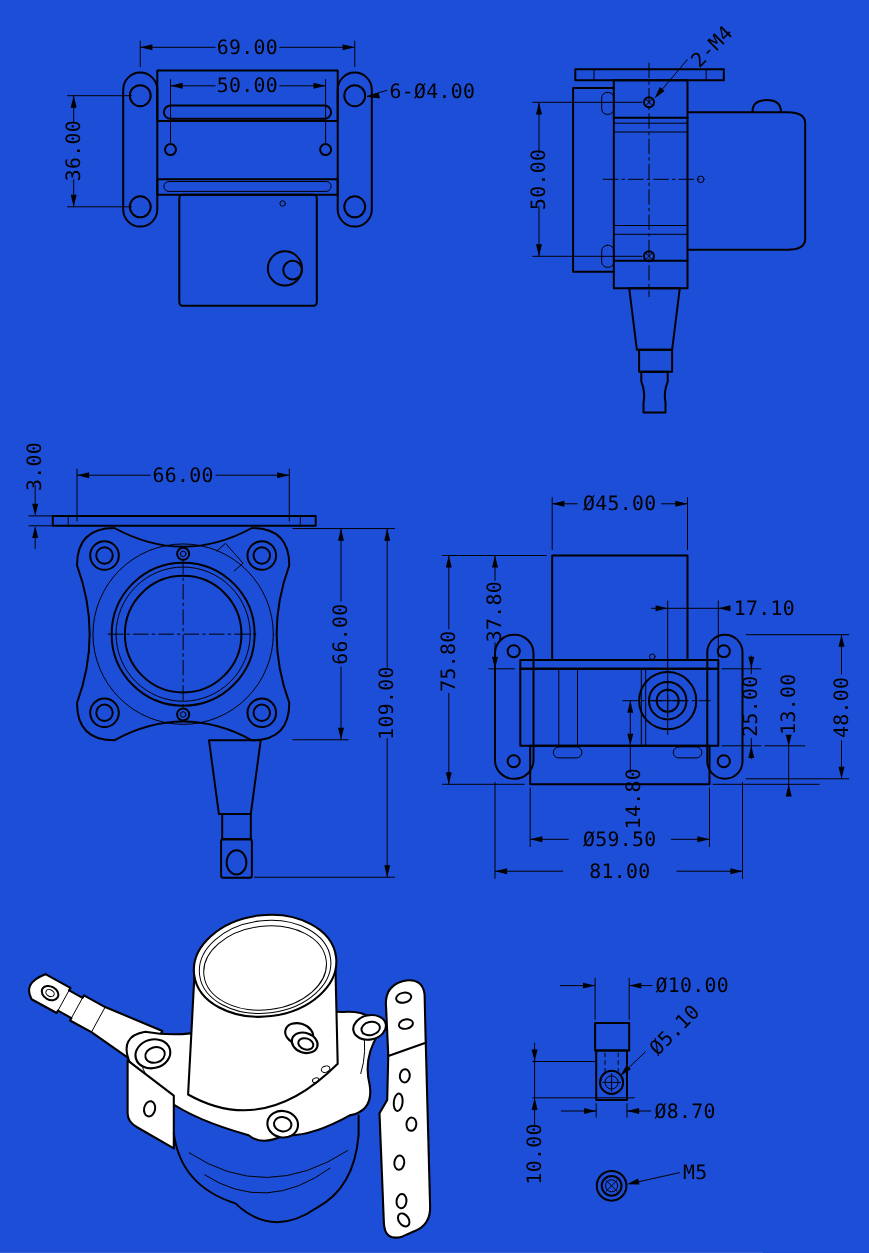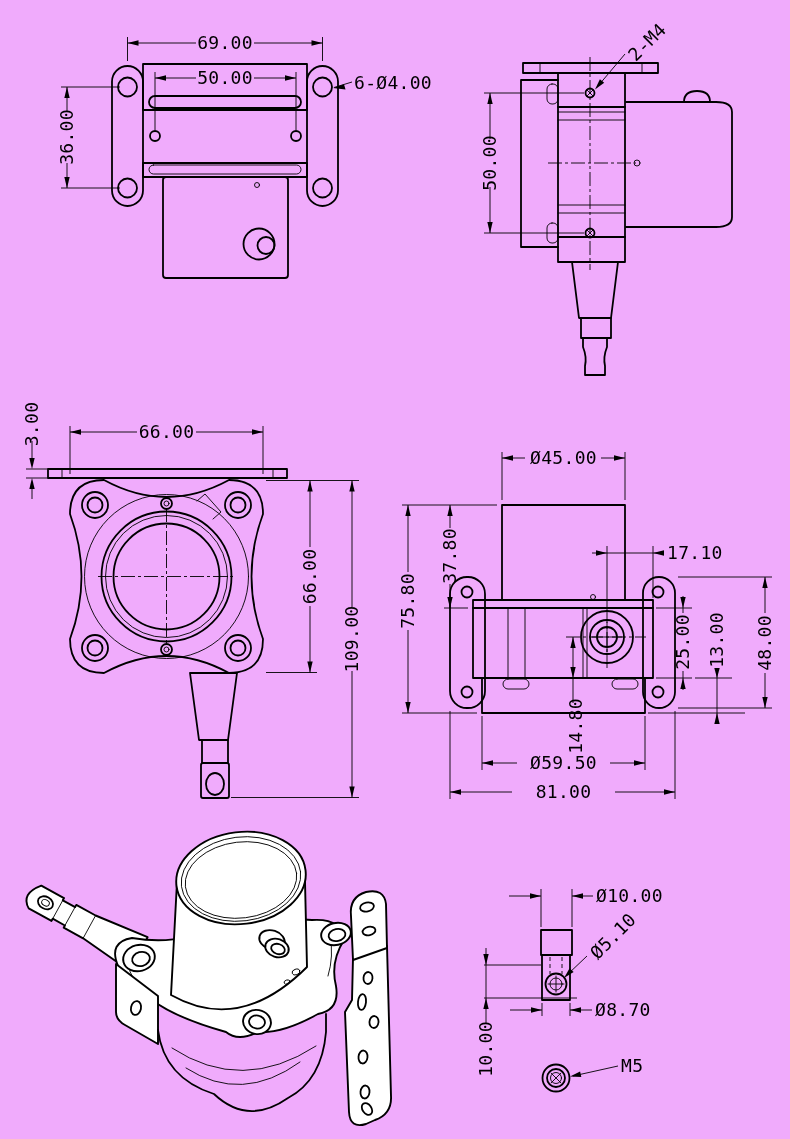--- a/index.html
+++ b/index.html
@@ -1,16 +1,16 @@
 <!DOCTYPE html>
 <html><head>
 <meta charset="utf-8">
 <style>
   html,body{margin:0;padding:0;background:#ffffff;}
-  #sheet{position:relative;width:790px;height:1139px;background:#f0abfc;overflow:hidden;text-align:right;}
+  #sheet{position:relative;width:790px;height:1139px;background:#1d4ed8;overflow:hidden;text-align:right;}
   svg{display:block;}
   svg text{font-family:"DejaVu Sans Mono","Liberation Mono",monospace;font-size:18px;fill:#000;letter-spacing:0.3px;}
   .o{fill:none;stroke:#000;stroke-width:1.8;stroke-linejoin:round;stroke-linecap:round;}
   .ow{fill:#fff;stroke:#000;stroke-width:1.9;stroke-linejoin:round;stroke-linecap:round;}
   .i{fill:none;stroke:#000;stroke-width:0.9;stroke-linejoin:round;stroke-linecap:round;}
   .d{fill:none;stroke:#000;stroke-width:0.9;}
   .cl{fill:none;stroke:#000;stroke-width:0.9;stroke-dasharray:14 3 3 3;}
   .hid{fill:none;stroke:#000;stroke-width:0.9;stroke-dasharray:4 3;}
   .a{fill:#000;stroke:none;}
 </style>

